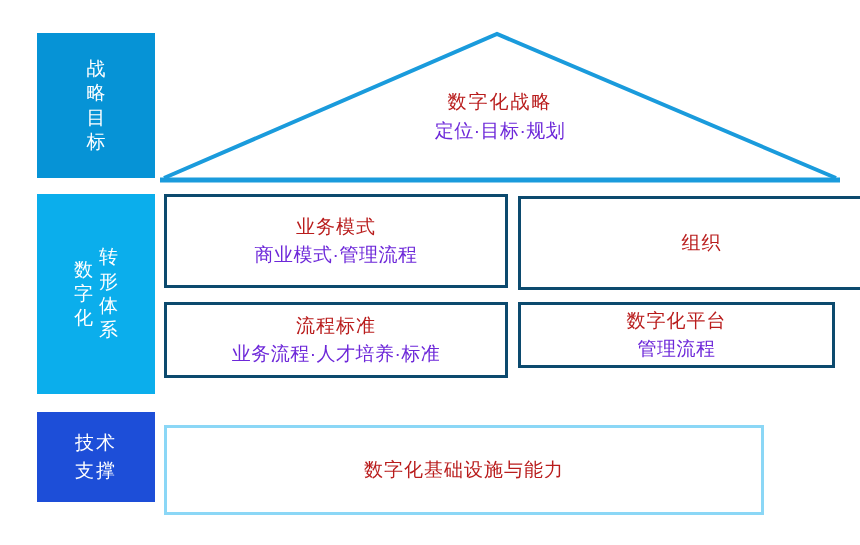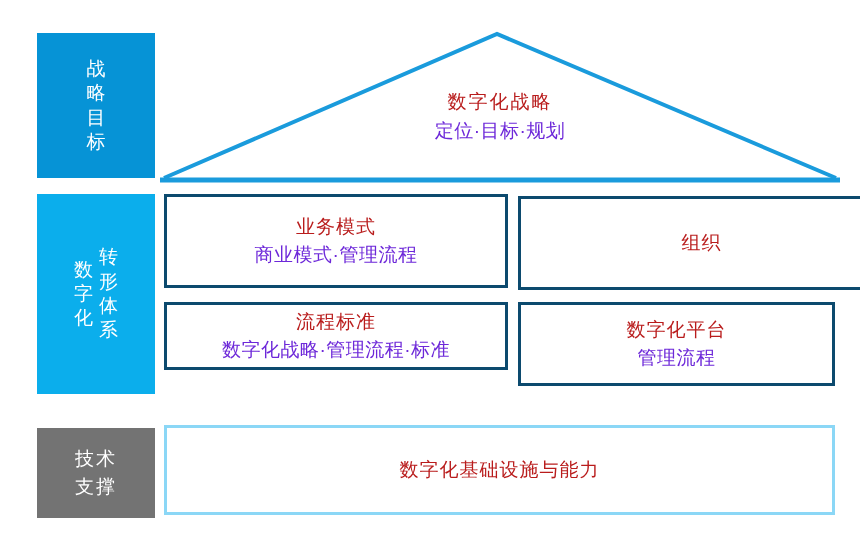--- a/index.html
+++ b/index.html
@@ -38,24 +38,24 @@
   }
   .rail-transform {
     left: 37px;
     top: 194px;
     width: 118px;
     height: 200px;
     background: #0BAEEC;
   }
   .rail-tech {
     left: 37px;
-    top: 428px;
+    top: 412px;
     width: 118px;
     height: 90px;
-    background: #737373;
+    background: #1d4ed8;
   }
 
   
   .vcol {
     display: flex;
     flex-direction: column;
     align-items: center;
     line-height: 1.28;
     font-size: 19px;
     letter-spacing: 0;
@@ -95,23 +95,23 @@
     justify-content: center;
   }
   .box-mid {
     border: 3px solid #0c4a6e;
   }
   .box-base {
     border: 3px solid #8BD7F6;
   }
   .b-business { left: 164px; top: 194px; width: 344px; height: 94px; }
   .b-org      { left: 518px; top: 196px; width: 367px; height: 94px; align-items: center; }
-  .b-process  { left: 164px; top: 302px; width: 344px; height: 68px; }
-  .b-platform { left: 518px; top: 302px; width: 317px; height: 84px; font-family: Liberation Serif, serif; }
-  .b-infra    { left: 164px; top: 425px; width: 671px; height: 90px; }
+  .b-process  { left: 164px; top: 302px; width: 344px; height: 76px; }
+  .b-platform { left: 518px; top: 302px; width: 317px; height: 66px; font-family: Liberation Serif, serif; }
+  .b-infra    { left: 164px; top: 425px; width: 600px; height: 90px; }
 
   .box-title {
     color: #b91c1c;
     font-size: 19px;
     line-height: 1.5;
     letter-spacing: 1px;
     white-space: nowrap;
   }
   .box-sub {
     color: #6d28d9;
@@ -182,21 +182,21 @@
     <div class="box-title">业务模式</div>
     <div class="box-sub">商业模式·管理流程</div>
   </div>
 
   <div class="box box-mid b-org">
     <div class="box-title">组织</div>
   </div>
 
   <div class="box box-mid b-process">
     <div class="box-title">流程标准</div>
-    <div class="box-sub">数字化战略·管理流程·标准</div>
+    <div class="box-sub">业务流程·人才培养·标准</div>
   </div>
 
   <div class="box box-mid b-platform">
     <div class="box-title">数字化平台</div>
     <div class="box-sub">管理流程</div>
   </div>
 
   <div class="box box-base b-infra">
     <div class="box-title">数字化基础设施与能力</div>
   </div>

